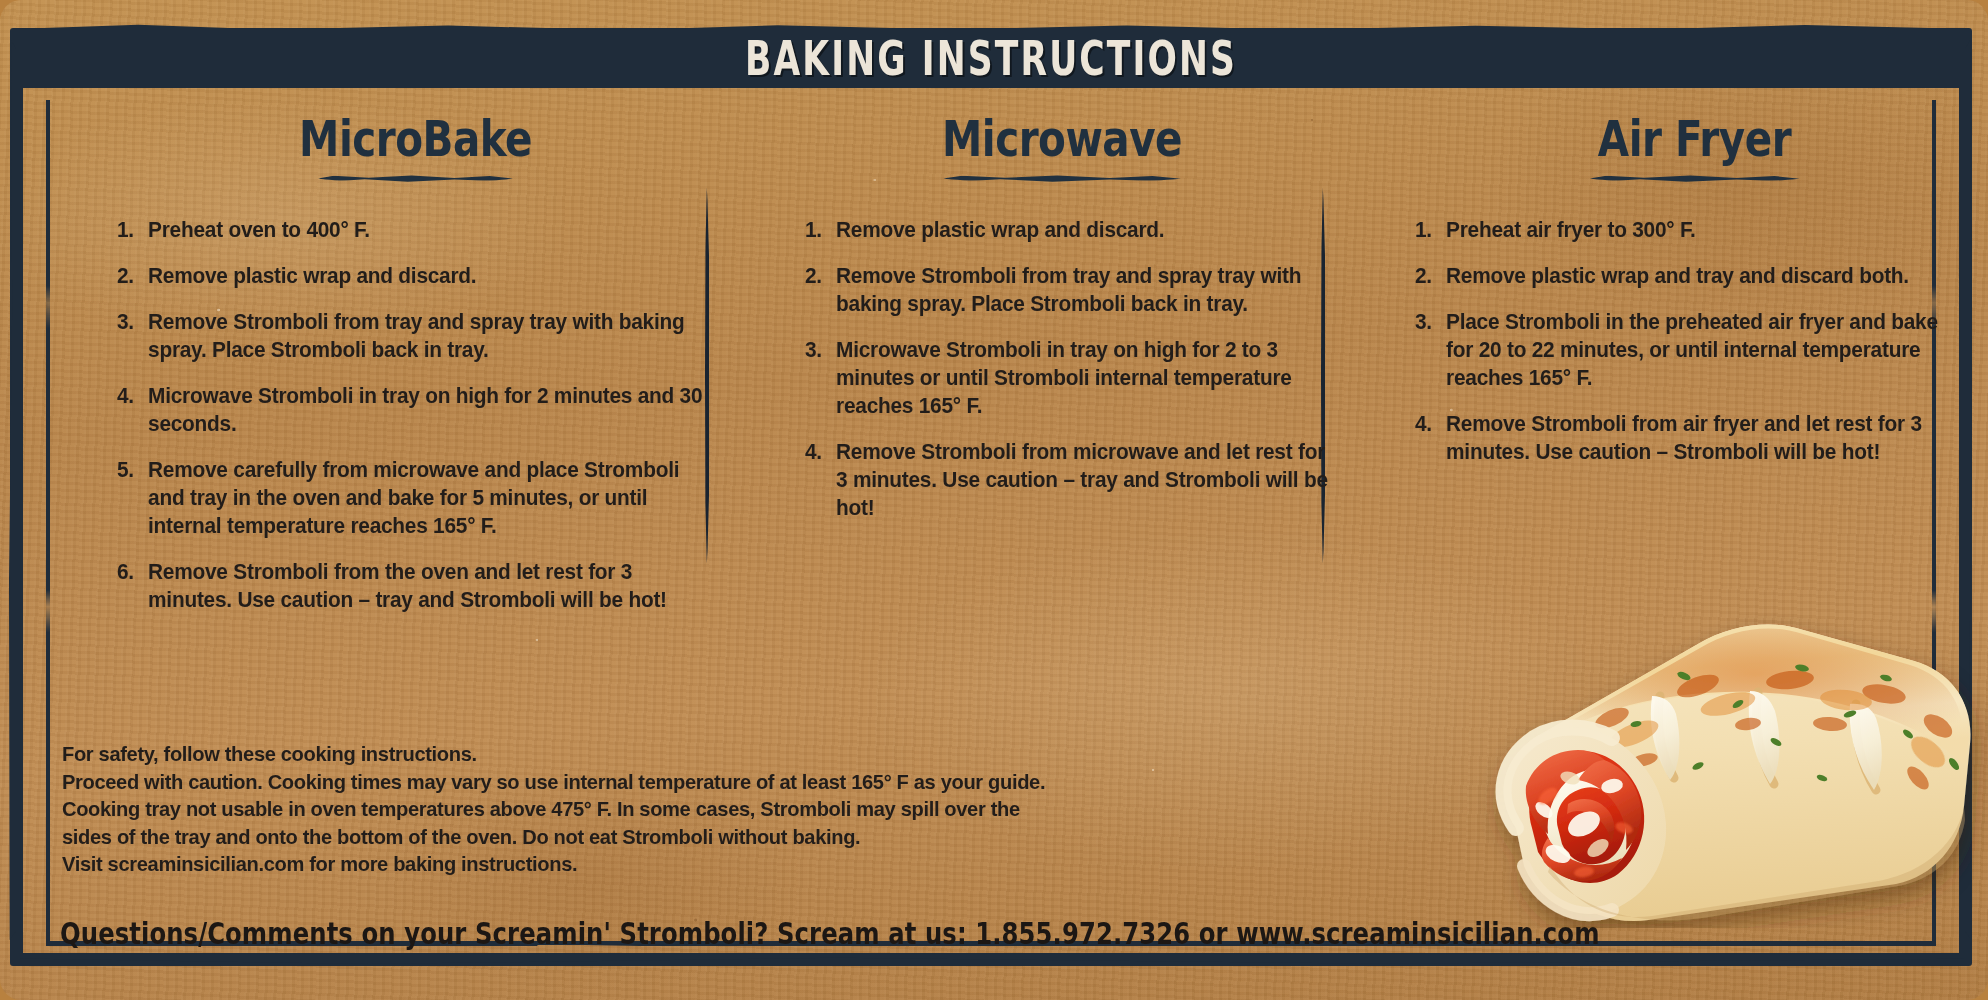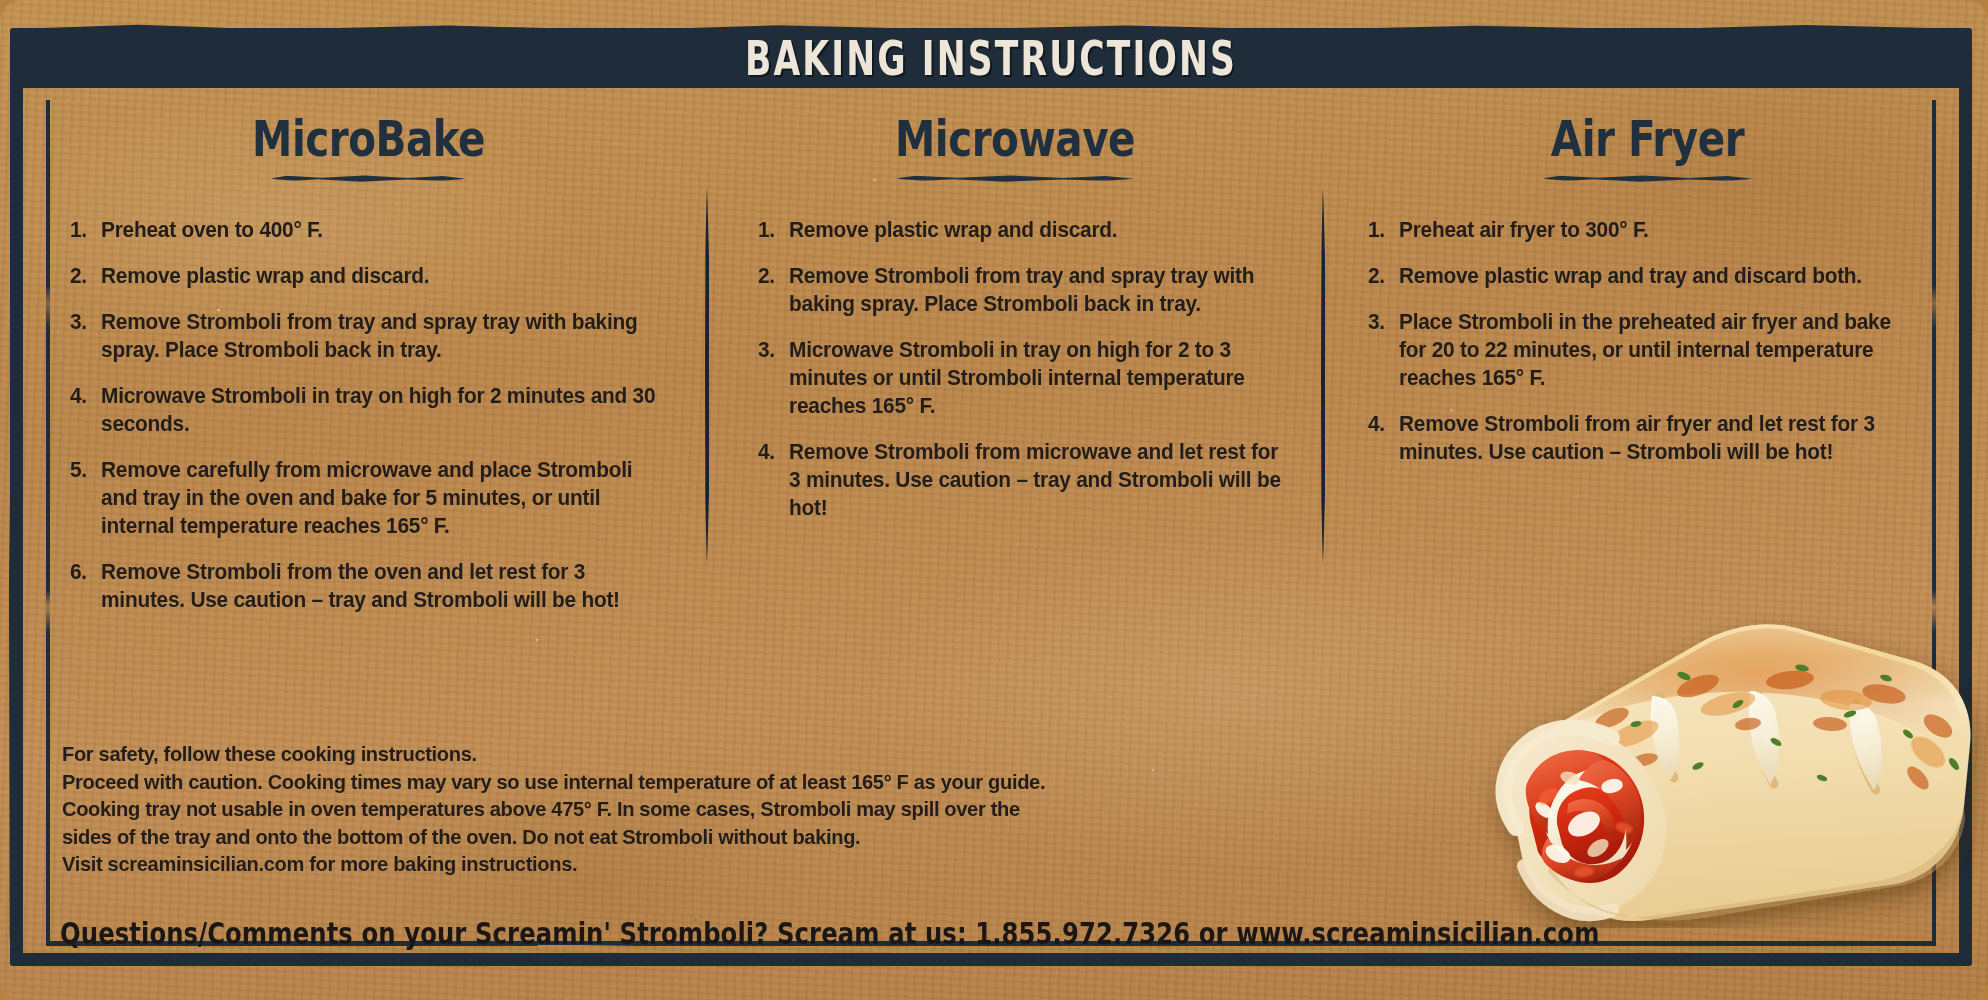--- a/index.html
+++ b/index.html
@@ -146,20 +146,21 @@
     clip-path: polygon(45% 0, 60% 3%, 100% 18%, 100% 82%, 62% 97%, 45% 100%, 10% 84%, 0 50%, 12% 16%);
     pointer-events: none;
   }
   #divider-1 { left: 705px; top: 188px; height: 375px; }
   #divider-2 { left: 1321px; top: 188px; height: 375px; }
 
   
   .column {
     position: absolute;
     z-index: 4;
+    margin-left: 47px;
   }
   #col-microbake { left: 46px;   top: 112px; width: 645px; }
   #col-microwave { left: 742px;  top: 112px; width: 560px; }
   #col-airfryer  { left: 1360px; top: 112px; width: 575px; }
 
   .col-heading-wrap {
     position: relative;
     text-align: center;
     margin-bottom: 34px;
   }

